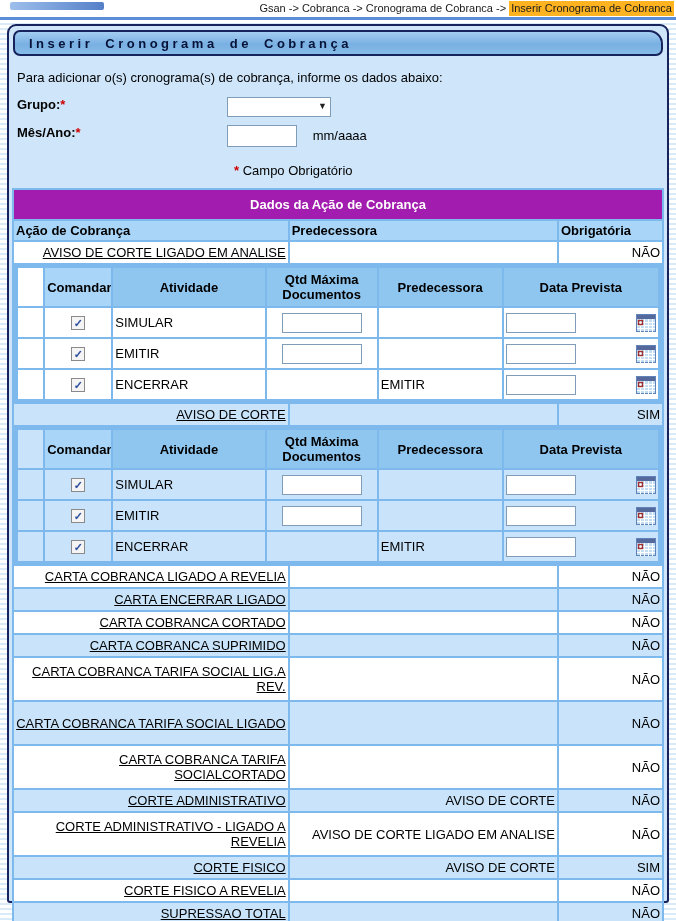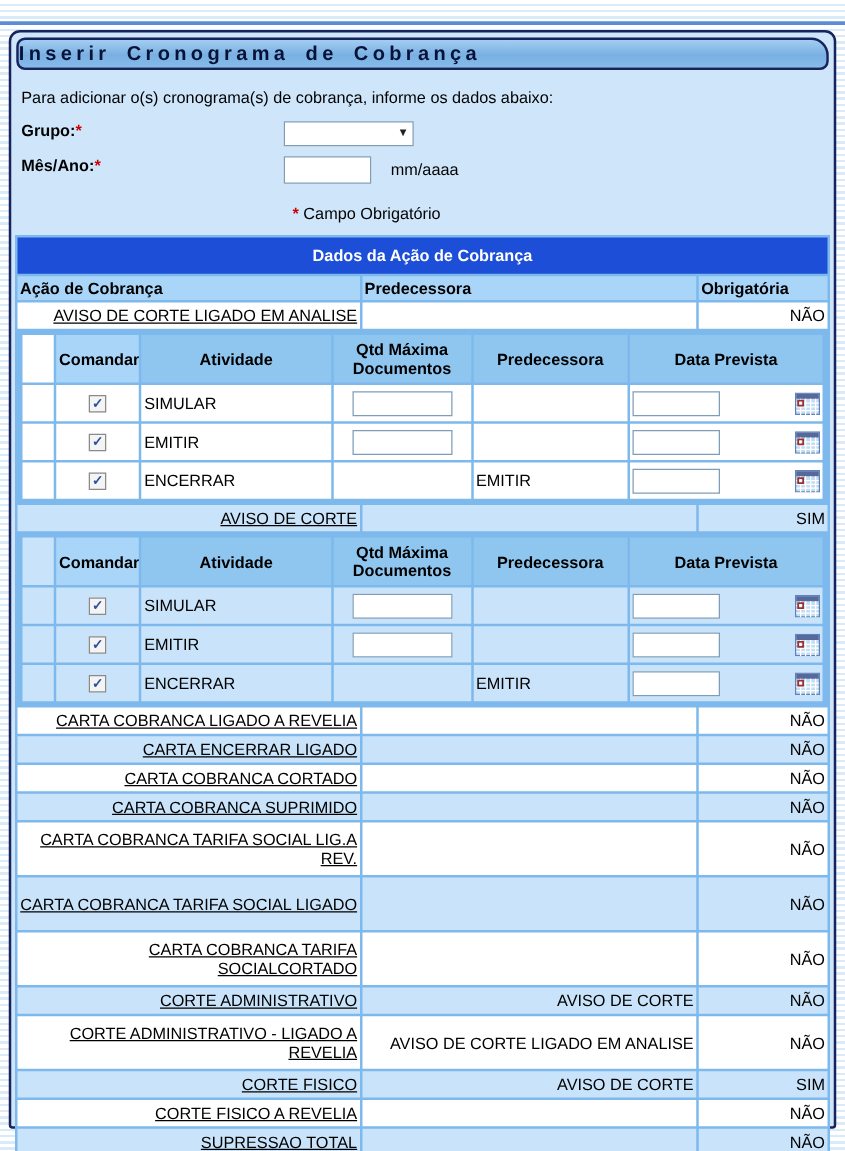--- a/index.html
+++ b/index.html
@@ -17,22 +17,22 @@
   .breadcrumb { position:absolute; top:2px; right:2px; font-size:11px; color:#1a1a1a; white-space:nowrap; }
   .crumb-hl { background:#ffb320; padding:1px 2px 2px 2px; }
   .toprule { position:absolute; top:17px; left:0; width:676px; height:3px; background:#5b8dd6; }
 
   
   .box { position:absolute; top:24px; left:7px; width:662px; height:879px;
          background:#cfe6fa; border:2px solid #17235c; border-radius:9px 9px 3px 3px; }
   .titlebar { margin:4px 4px 0 4px; height:26px; line-height:23px;
               background:linear-gradient(180deg,#a3cdf2 0%,#79b0e2 55%,#86bce9 100%);
               border:2px solid #17235c; border-radius:7px 14px 7px 7px;
-              font-size:16px; font-weight:bold; color:#061238;
-              letter-spacing:3.5px; word-spacing:5px; }
+              font-size:13px; font-weight:bold; color:#061238;
+              letter-spacing:3.5px; word-spacing:5px; padding-left:14px; }
 
   
   .form { padding:14px 8px 0 8px; font-size:13px; color:#000; }
   .instruction { margin-bottom:12px; }
   .frow { position:relative; height:28px; }
   .frow label { font-weight:bold; }
   .req { color:#cc0000; font-weight:bold; }
   .fld { position:absolute; left:210px; top:0; }
   .selectbox { width:104px; height:20px; background:#fff; border:1px solid #7f9db9;
                position:relative; cursor:default; }
@@ -40,21 +40,21 @@
   .txt { border:1px solid #7f9db9; background:#fff; font-size:12px;
          font-family:"Liberation Sans", sans-serif; padding:1px 3px; }
   .mesano { width:70px; height:22px; }
   .hint { margin-left:12px; }
   .reqnote { margin:10px 0 10px 217px; }
 
   
   table.main { width:652px; margin:8px auto 0 auto; border-collapse:separate; border-spacing:2px;
                background:#7db9ec; table-layout:fixed; font-size:13px; }
   table.main td { padding:1px 2px; overflow:hidden; }
-  .thead1 td, td.thead1 { background:#1d4ed8; color:#ffffff; font-weight:bold; text-align:center; height:29px; }
+  .thead1 td, td.thead1 { background:#a21caf; color:#ffffff; font-weight:bold; text-align:center; height:29px; }
   .thead2 td { background:#a9d6f8; font-weight:bold; height:19px; }
   tr.arow td { height:21px;text-align:right; }
   tr.tall td { height:42px; }
   .w { background:#ffffff; }
   .b { background:#c9e4fa; }
   .c { text-align:center; }
   a.alink { color:#000; text-decoration:underline; cursor:pointer; }
 
   td.nest { padding:0; background:#7db9ec; }
   table.act { width:100%; border-collapse:separate; border-spacing:2px; background:#7db9ec;
@@ -81,20 +81,24 @@
          border-right:2px solid #17235c; border-bottom:2px solid #17235c;
          cursor:pointer; }
   .btn + .btn { margin-left:9px; }
   .btn.right { margin-left:auto; }
 </style>
 </head>
 <body>
 
 <div class="page">
 
+  <div class="topbar">
+    <div class="hbar"></div>
+    <div class="breadcrumb"><span>Gsan -&gt; Cobranca -&gt; Cronograma de Cobranca -&gt; </span><span class="crumb-hl">Inserir Cronograma de Cobranca</span></div>
+  </div>
   <div class="toprule"></div>
 
   <div class="box">
 
     <div class="titlebar">Inserir Cronograma de Cobrança</div>
 
     <div class="form">
       <p class="instruction">Para adicionar o(s) cronograma(s) de cobrança, informe os dados abaixo:</p>
 
       <div class="frow">

